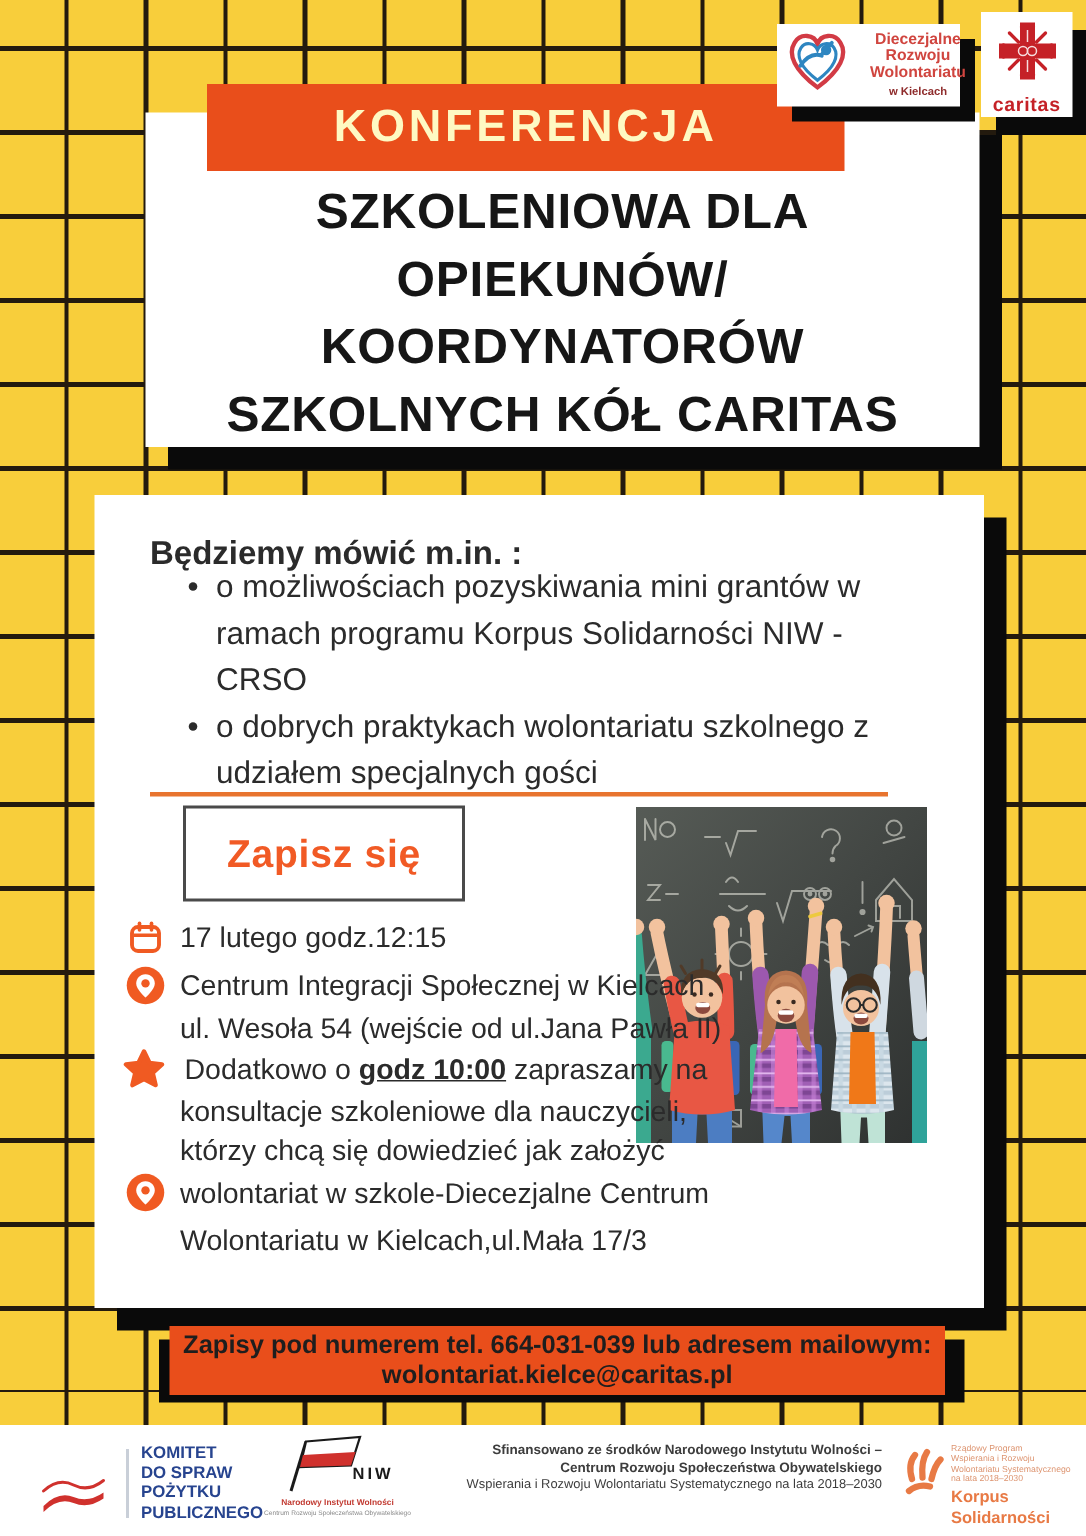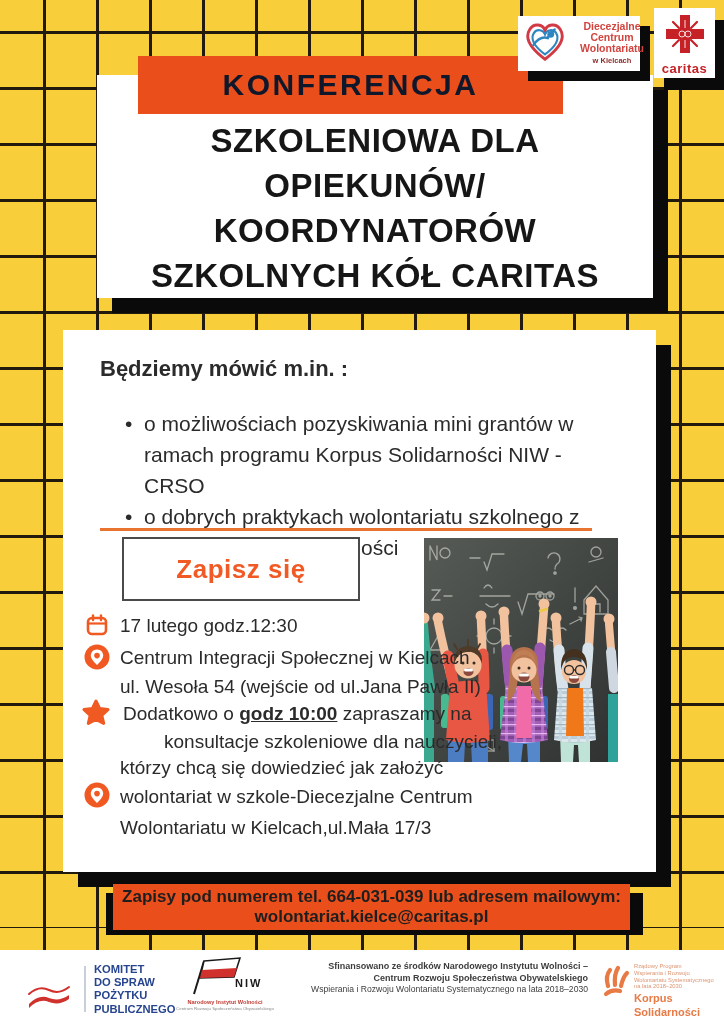--- a/index.html
+++ b/index.html
@@ -29,34 +29,34 @@
   .caritas-box { left:654px; top:8px; width:61px; height:70px; background:#fff; display:flex; flex-direction:column; align-items:center; justify-content:flex-start; padding-top:4px; z-index:6; }
   .caritas-shadow { left:664px; top:20px; width:60px; height:70px; z-index:5; }
   .caritas-label { color:#C52127; font-weight:700; font-size:13px; letter-spacing:.5px; margin-top:1px; }
 
   
   .title-shadow { left:112px; top:90px; width:556px; height:223px; z-index:1; }
   .title-box { left:97px; top:75px; width:556px; height:223px; background:#fff; z-index:2; }
   .title-lines { position:absolute; left:0; top:43px; width:100%; text-align:center; }
   .title-line { font-size:33px; font-weight:800; color:#161616; line-height:45px; letter-spacing:.5px; }
   .banner { left:138px; top:56px; width:425px; height:58px; background:#E94E1B; display:flex; align-items:center; justify-content:center; z-index:3; }
-  .banner-text { font-size:30px; font-weight:800; color:#0f172a; letter-spacing:2.5px; }
+  .banner-text { font-size:30px; font-weight:800; color:#fef9c3; letter-spacing:2.5px; }
 
   
   .main-shadow { left:78px; top:345px; width:593px; height:542px; z-index:1; }
   .main-box { left:63px; top:330px; width:593px; height:542px; background:#fff; z-index:2; }
 
   .topics-heading { left:100px; top:356px; font-size:22px; font-weight:600; color:#2B2B2B; z-index:3; }
-  .topics { left:122px; top:408px; width:505px; list-style:none; z-index:3; }
+  .topics { left:122px; top:376px; width:505px; list-style:none; z-index:3; }
   .topics li { position:relative; padding-left:22px; font-size:21px; font-weight:500; color:#2B2B2B; line-height:31px; }
   .topics li::before { content:"•"; position:absolute; left:3px; top:0; }
 
   .divider { left:100px; top:528px; width:492px; height:3px; background:#E8742F; z-index:3; }
 
-  .cta-box { left:122px; top:537px; width:238px; height:64px; background:#fff; border:2px solid #4A4A4A; display:flex; flex-direction:column; align-items:center; justify-content:center; z-index:3; }
+  .cta-box { left:122px; top:537px; width:188px; height:64px; background:#fff; border:2px solid #4A4A4A; display:flex; flex-direction:column; align-items:center; justify-content:center; z-index:3; }
   .cta-line { font-size:26px; font-weight:800; color:#F15A25; line-height:28px; letter-spacing:.5px; }
 
   .photo { left:424px; top:538px; width:194px; height:224px; z-index:3; }
 
   .detail-text { font-size:19px; font-weight:500; color:#2B2B2B; white-space:nowrap; z-index:3; }
   .detail-text .u { text-decoration:underline; font-weight:600; }
   .d-icon { z-index:3; }
 
   
   .contact-shadow { left:106px; top:893px; width:537px; height:42px; z-index:1; }
@@ -94,21 +94,21 @@
   <span>
     <svg width="46" height="46" viewBox="0 0 48 46">
       <path d="M24 41 C8 29 3 18 8 10 C12 3 22 4 24 11 C26 4 36 3 40 10 C45 18 40 29 24 41 Z" fill="none" stroke="#D23B45" stroke-width="3"></path>
       <path d="M24 36 C12 27 9 19 12.5 13.5 C15.5 9 22 10 24 15 C26 10 32.5 9 35.5 13.5 C39 19 36 27 24 36 Z" fill="none" stroke="#2E86C1" stroke-width="2.2"></path>
       <circle cx="30" cy="15" r="3.6" fill="#2E86C1"></circle>
       <path d="M12 26 Q19 16 27 19 M27 18 L34 10" fill="none" stroke="#2E86C1" stroke-width="2.6" stroke-linecap="round"></path>
     </svg>
   </span>
   <div class="dcw-text">
     <div class="dcw-l">Diecezjalne</div>
-    <div class="dcw-l">Centrum</div>
+    <div class="dcw-l">Rozwoju</div>
     <div class="dcw-l">Wolontariatu</div>
     <div class="dcw-s">w Kielcach</div>
   </div>
 </div>
 
 <div class="abs caritas-shadow shadow"></div>
 <div class="abs caritas-box">
   <span>
     <svg width="44" height="44" viewBox="0 0 44 44">
       <g stroke="#C52127" stroke-width="2.2" stroke-linecap="round">
@@ -281,39 +281,39 @@
 </div>
 
 <span class="abs d-icon" style="left:85px; top:613px;">
   <svg width="24" height="24" viewBox="0 0 24 24">
     <rect x="3" y="5" width="18" height="16" rx="4" fill="#fff" stroke="#F05A22" stroke-width="2.6"></rect>
     <line x1="8" y1="2.5" x2="8" y2="7" stroke="#F05A22" stroke-width="2.4" stroke-linecap="round"></line>
     <line x1="16" y1="2.5" x2="16" y2="7" stroke="#F05A22" stroke-width="2.4" stroke-linecap="round"></line>
     <line x1="4" y1="10.5" x2="20" y2="10.5" stroke="#F05A22" stroke-width="2.2"></line>
   </svg>
 </span>
-<div class="abs detail-text" style="left:120px; top:615px;">17 lutego godz.12:30</div>
+<div class="abs detail-text" style="left:120px; top:615px;">17 lutego godz.12:15</div>
 
 <span class="abs d-icon" style="left:84px; top:644px;">
   <svg width="26" height="26" viewBox="0 0 26 26">
     <circle cx="13" cy="13" r="12.5" fill="#F05A22"></circle>
     <path d="M13 5.5 C9.2 5.5 6.8 8.4 6.8 11.8 C6.8 15.6 13 21 13 21 C13 21 19.2 15.6 19.2 11.8 C19.2 8.4 16.8 5.5 13 5.5 Z" fill="#fff"></path>
     <circle cx="13" cy="11.6" r="2.8" fill="#F05A22"></circle>
   </svg>
 </span>
 <div class="abs detail-text" style="left:120px; top:647px;">Centrum Integracji Społecznej w Kielcach</div>
 <div class="abs detail-text" style="left:120px; top:676px;text-align:center;">ul. Wesoła 54 (wejście od ul.Jana Pawła II)</div>
 
 <span class="abs d-icon" style="left:82px; top:699px;">
   <svg width="28" height="27" viewBox="0 0 28 27">
     <polygon points="14,2 17.7,9.6 26,10.6 19.8,16.3 21.7,24.4 14,20.4 6.3,24.4 8.2,16.3 2,10.6 10.3,9.6" fill="#F05A22" stroke="#F05A22" stroke-width="3" stroke-linejoin="round"></polygon>
   </svg>
 </span>
 <div class="abs detail-text" style="left:123px; top:703px;"><span>Dodatkowo o </span><span class="u">godz 10:00</span><span> zapraszamy na</span></div>
-<div class="abs detail-text" style="left:120px; top:731px;margin-left:44px;">konsultacje szkoleniowe dla nauczycieli,</div>
+<div class="abs detail-text" style="left:120px; top:731px;">konsultacje szkoleniowe dla nauczycieli,</div>
 <div class="abs detail-text" style="left:120px; top:757px;">którzy chcą się dowiedzieć jak założyć</div>
 
 <span class="abs d-icon" style="left:84px; top:782px;">
   <svg width="26" height="26" viewBox="0 0 26 26">
     <circle cx="13" cy="13" r="12.5" fill="#F05A22"></circle>
     <path d="M13 5.5 C9.2 5.5 6.8 8.4 6.8 11.8 C6.8 15.6 13 21 13 21 C13 21 19.2 15.6 19.2 11.8 C19.2 8.4 16.8 5.5 13 5.5 Z" fill="#fff"></path>
     <circle cx="13" cy="11.6" r="2.8" fill="#F05A22"></circle>
   </svg>
 </span>
 <div class="abs detail-text" style="left:120px; top:786px;">wolontariat w szkole-Diecezjalne Centrum</div>

